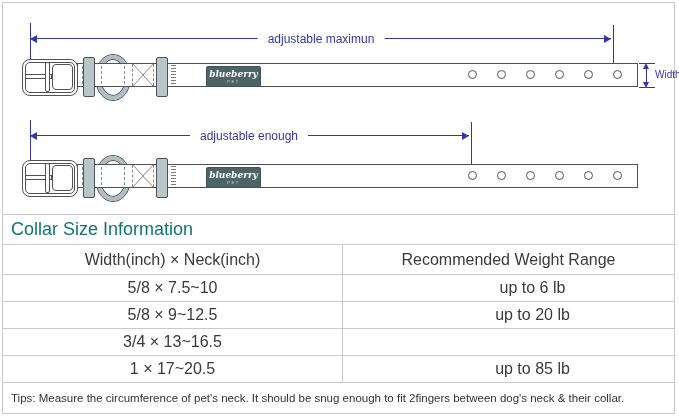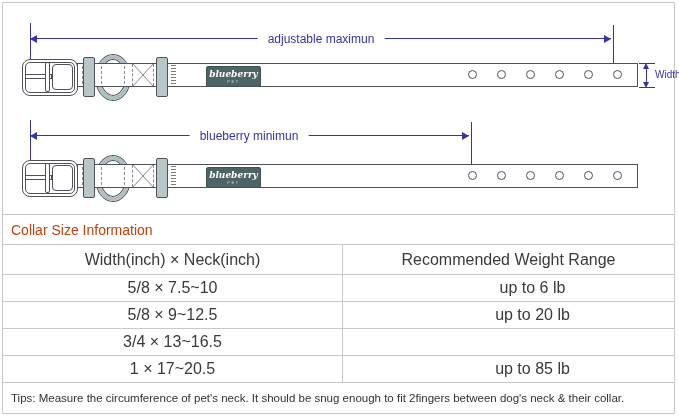--- a/index.html
+++ b/index.html
@@ -53,21 +53,21 @@
   .width-tick--t{top:2px;}
   .width-tick--b{top:26px;}
   .width-vline{position:absolute;left:13px;top:6px;width:1px;height:17px;background:#3535a5;}
   .width-arr{position:absolute;left:10px;width:0;height:0;border-left:3.5px solid transparent;border-right:3.5px solid transparent;}
   .width-arr--up{top:2px;border-bottom:6px solid #3535a5;}
   .width-arr--down{top:21px;border-top:6px solid #3535a5;}
   .width-text{position:absolute;left:22px;top:8px;color:#3535a5;font-size:10px;}
 
   
   .section-title-row{flex:0 0 30px;border-top:1px solid #c9c9c9;display:flex;align-items:center;padding-left:8px;box-sizing:border-box;}
-  .section-title{font-size:14px;color:#c2410c;}
+  .section-title{font-size:18px;color:#0f766e;}
   .tbl-row{display:flex;border-top:1px solid #c9c9c9;box-sizing:border-box;}
   .tbl-row--header{flex:0 0 30px;}
   .tbl-row--data{flex:0 0 27px;gap:48px;}
   .cell{display:flex;align-items:center;justify-content:center;font-size:16px;color:#3a3a3a;box-sizing:border-box;}
   .cell--left{width:340px;border-right:1px solid #c9c9c9;}
   .cell--right{flex:1;}
   .tips-row{flex:1;border-top:1px solid #c9c9c9;display:flex;align-items:center;padding-left:8px;padding-right:8px;box-sizing:border-box;}
   .tips-text{font-size:11.5px;color:#333;}
 </style>
 </head>
@@ -79,21 +79,21 @@
     <div class="diagram">
 
       <div class="vline vline--max-l"></div>
       <div class="vline vline--max-r"></div>
       <div class="dim-h dim-h--max"></div>
       <div class="dim-label dim-label--max">adjustable maximun</div>
 
       <div class="vline vline--min-l"></div>
       <div class="vline vline--min-r"></div>
       <div class="dim-h dim-h--min"></div>
-      <div class="dim-label dim-label--min">blueberry minimun</div>
+      <div class="dim-label dim-label--min">adjustable enough</div>
 
       <div class="width-dim">
         <div class="width-tick width-tick--t"></div>
         <div class="width-tick width-tick--b"></div>
         <div class="width-arr width-arr--up"></div>
         <div class="width-vline"></div>
         <div class="width-arr width-arr--down"></div>
         <div class="width-text">Width</div>
       </div>
 

